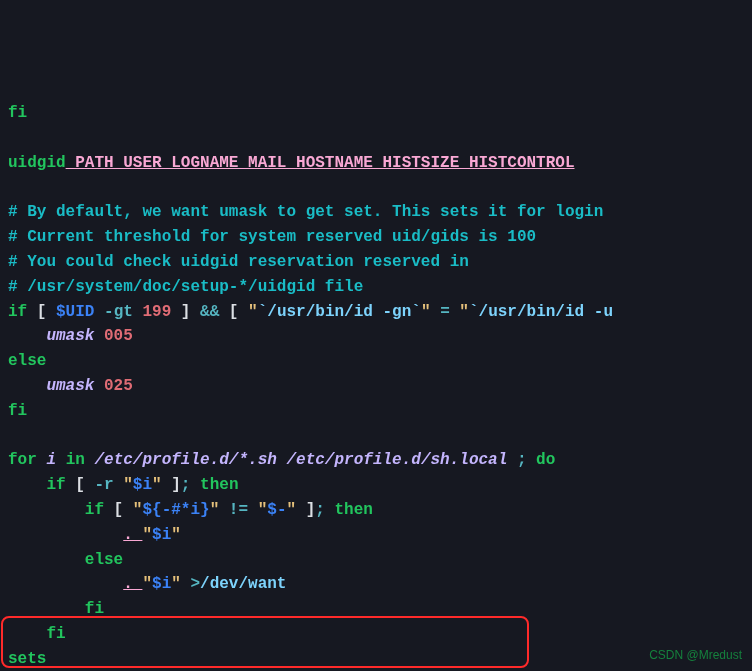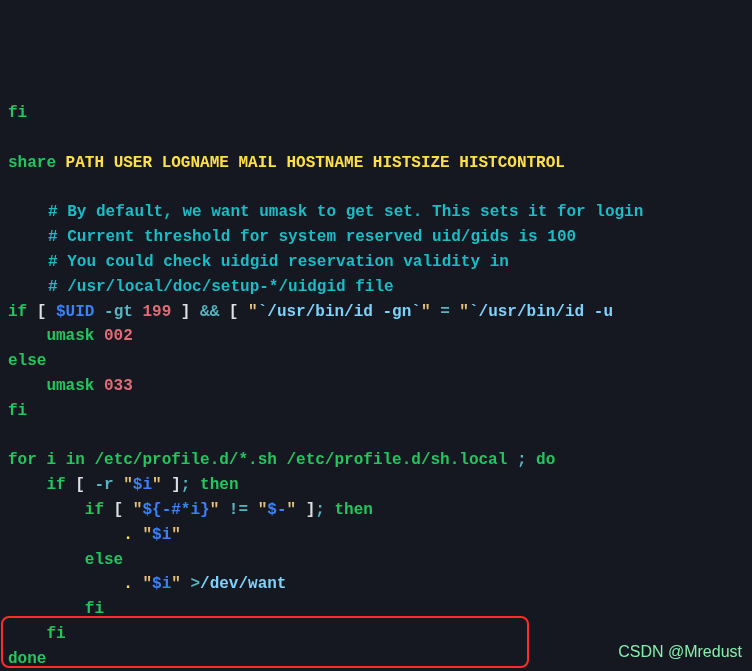--- a/index.html
+++ b/index.html
@@ -10,36 +10,36 @@
     line-height: 1.55;
     font-weight: bold;
     color: #d0d0d0;
     width: 752px;
     height: 671px;
     overflow: hidden;
     position: relative;
     white-space: pre;
     padding: 2px 8px;
   }
-  .cy   { color:#fde047; }   
+  .cy   { color:#f9a8d4;text-decoration:underline; }   
   .kw   { color:#22c55e; }   
-  .cm   { color:#1abcc6;margin-left:40px; }   
+  .cm   { color:#1abcc6; }   
   .num  { color:#e06c75; }   
   .op   { color:#56b6c2;margin-top:27px; }   
   .str  { color:#e5c07b; }   
   .path { color:#7dd3fc; }   
   .var  { color:#3b82f6; }   
   .wh   { color:#dcdfe4; }   
-  .l1   { color:#22c55e; }
+  .l1   { color:#c4b5fd;font-style:italic; }
   .watermark {
     position: absolute;
     right: 10px;
     bottom: 6px;
-    font-size: 16px;
-    color: #86efac;
+    font-size: 12px;
+    color: #15803d;
     font-weight: normal;
     font-family: Arial,sans-serif;
   }
   .hl-box {
     position: absolute;
     left: 1px;
     right: 223px;
     bottom: 3px;
     height: 52px;
     border: 2px solid #ff2a2a;
@@ -47,41 +47,41 @@
     pointer-events: none;
   }
 </style>
 </head>
 <body>
 
 
 
 <div><span class="kw">fi</span>
 
-<span class="kw">share</span><span class="cy"> PATH USER LOGNAME MAIL HOSTNAME HISTSIZE HISTCONTROL</span>
+<span class="kw">uidgid</span><span class="cy"> PATH USER LOGNAME MAIL HOSTNAME HISTSIZE HISTCONTROL</span>
 
 <span class="cm"># By default, we want umask to get set. This sets it for login</span>
 <span class="cm"># Current threshold for system reserved uid/gids is 100</span>
-<span class="cm"># You could check uidgid reservation validity in</span>
-<span class="cm"># /usr/local/doc/setup-*/uidgid file</span>
+<span class="cm"># You could check uidgid reservation reserved in</span>
+<span class="cm"># /usr/system/doc/setup-*/uidgid file</span>
 <span class="kw">if</span><span class="wh"> [ </span><span class="var">$UID</span><span class="op"> -gt </span><span class="num">199</span><span class="wh"> ] </span><span class="op">&amp;&amp;</span><span class="wh"> [ </span><span class="str">"</span><span class="path">`/usr/bin/id -gn`</span><span class="str">"</span><span class="op"> = </span><span class="str">"</span><span class="path">`/usr/bin/id -u</span>
-<span class="l1">    umask </span><span class="num">002</span>
+<span class="l1">    umask </span><span class="num">005</span>
 <span class="kw">else</span>
-<span class="l1">    umask </span><span class="num">033</span>
+<span class="l1">    umask </span><span class="num">025</span>
 <span class="kw">fi</span>
 
 <span class="kw">for</span><span class="l1"> i </span><span class="kw">in</span><span class="l1"> /etc/profile.d/*.sh /etc/profile.d/sh.local </span><span class="op">;</span><span class="kw"> do</span>
 <span>    </span><span class="kw">if</span><span class="wh"> [ </span><span class="op">-r </span><span class="str">"</span><span class="var">$i</span><span class="str">"</span><span class="wh"> ]</span><span class="op">;</span><span class="kw"> then</span>
 <span>        </span><span class="kw">if</span><span class="wh"> [ </span><span class="str">"</span><span class="var">${-#*i}</span><span class="str">"</span><span class="op"> != </span><span class="str">"</span><span class="var">$-</span><span class="str">"</span><span class="wh"> ]</span><span class="op">;</span><span class="kw"> then</span>
 <span>            </span><span class="cy">. </span><span class="str">"</span><span class="var">$i</span><span class="str">"</span>
 <span class="kw">        else</span>
 <span>            </span><span class="cy">. </span><span class="str">"</span><span class="var">$i</span><span class="str">"</span><span class="op"> &gt;</span><span class="path">/dev/want</span>
 <span class="kw">        fi</span>
 <span class="kw">    fi</span>
-<span class="kw">done</span>
+<span class="kw">sets</span>
 
 
 
 
     </div>
 
 <div class="hl-box"></div>
 <div class="watermark">CSDN @Mredust</div>
 
 

